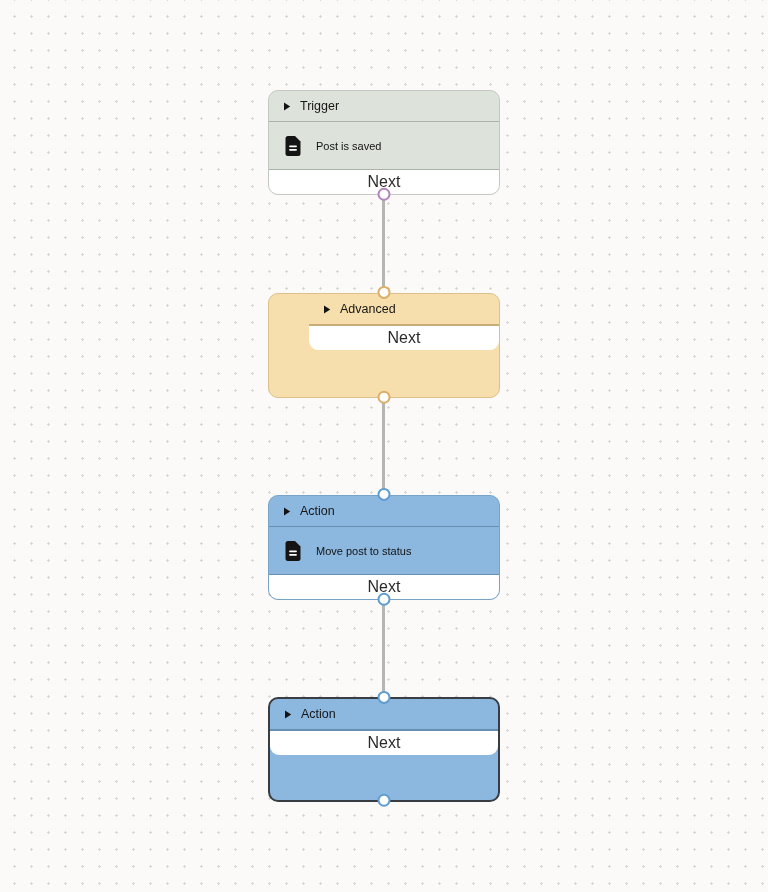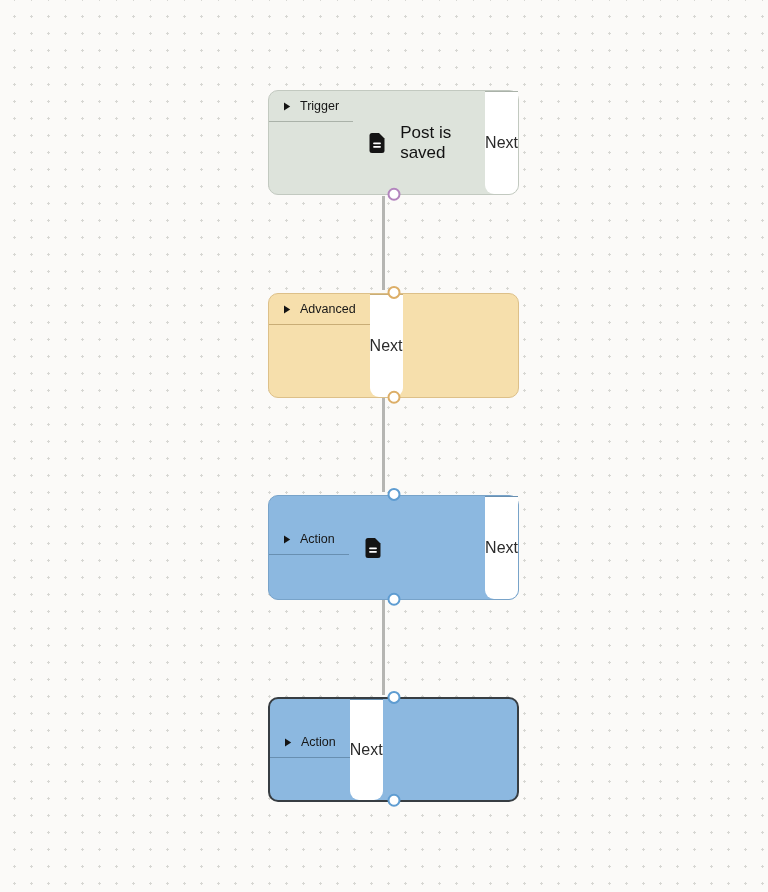--- a/index.html
+++ b/index.html
@@ -27,73 +27,73 @@
     z-index: 1;
   }
   .edge-1 { top: 196px; height: 94px; }
   .edge-2 { top: 398px; height: 94px; }
   .edge-3 { top: 600px; height: 95px; }
 
   
   .node {
     position: absolute;
     left: 268px;
-    width: 251px;
+    width: 232px;
     height: 105px;
     border-radius: 10px;
     border: 1px solid transparent;
     box-sizing: border-box;
     display: flex;
-    flex-direction: row;
+    flex-direction: column;
     z-index: 2;
   }
   .node-header {
     height: 30px;
     flex: 0 0 30px;
     display: flex;
     align-items: center;
     gap: 9px;
     padding: 0 14px;
     font-size: 12.5px;
     color: #161616;
     border-radius: 9px 9px 0 0;
   }
   .node-body {
     flex: 1 1 auto;
     display: flex;
     align-items: center;
     gap: 13px;
     padding: 0 14px;
-    font-size: 17px;
+    font-size: 11px;
     color: #121212;
   }
   .node-footer {
     flex: 0 0 24px;
     background: #ffffff;
     border-radius: 0 0 9px 9px;
     display: flex;
     align-items: center;
     justify-content: center;
     font-size: 16px;
     color: #2b2b2b;
   }
   .disclosure { display: flex; align-items: center; }
   .body-icon { display: flex; align-items: center; }
 
   
   .node.trigger { background: #dde3db; border-color: #c2c9c0; }
   .node.trigger .node-header { border-bottom: 1px solid #aab2a9; }
   .node.trigger .node-footer { border-top: 1px solid #aab2a9; }
 
-  .node.advanced { background: #f6dfac; border-color: #ddc089; }
+  .node.advanced { background: #f6dfac; border-color: #ddc089; padding-left: 40px; }
   .node.advanced .node-header { border-bottom: 1px solid #c9ad76; }
   .node.advanced .node-footer { border-top: 1px solid #c9ad76; }
 
   .node.action { background: #8cb8e0; border-color: #78a3c9; }
-  .node.action .node-header { border-bottom: 1px solid #688fb1; margin-top: 28px; }
+  .node.action .node-header { border-bottom: 1px solid #688fb1; }
   .node.action .node-footer { border-top: 1px solid #688fb1; }
 
   .node.selected { border: 2px solid #373d42; }
 
   .node-1 { top: 90px; }
   .node-2 { top: 293px; }
   .node-3 { top: 495px; }
   .node-4 { top: 697px; }
 
   
@@ -174,20 +174,21 @@
       <span>Action</span>
     </div>
     <div class="node-body">
       <span class="body-icon">
         <svg width="20" height="20" viewBox="0 0 16 16">
           <path d="M4 0h5.6L14 4.4V14a2 2 0 0 1-2 2H4a2 2 0 0 1-2-2V2a2 2 0 0 1 2-2z" fill="#141414"></path>
           <rect x="4.9" y="7.5" width="6.2" height="1.5" rx="0.6" fill="#ffffff"></rect>
           <rect x="4.9" y="10.3" width="6.2" height="1.5" rx="0.6" fill="#ffffff"></rect>
         </svg>
       </span>
+      <span>Move post to status</span>
     </div>
     <div class="node-footer">
       <span>Next</span>
     </div>
     <div class="handle in blue"></div>
     <div class="handle out blue"></div>
   </div>
 
   <div class="node action selected node-4">
     <div class="node-header">

